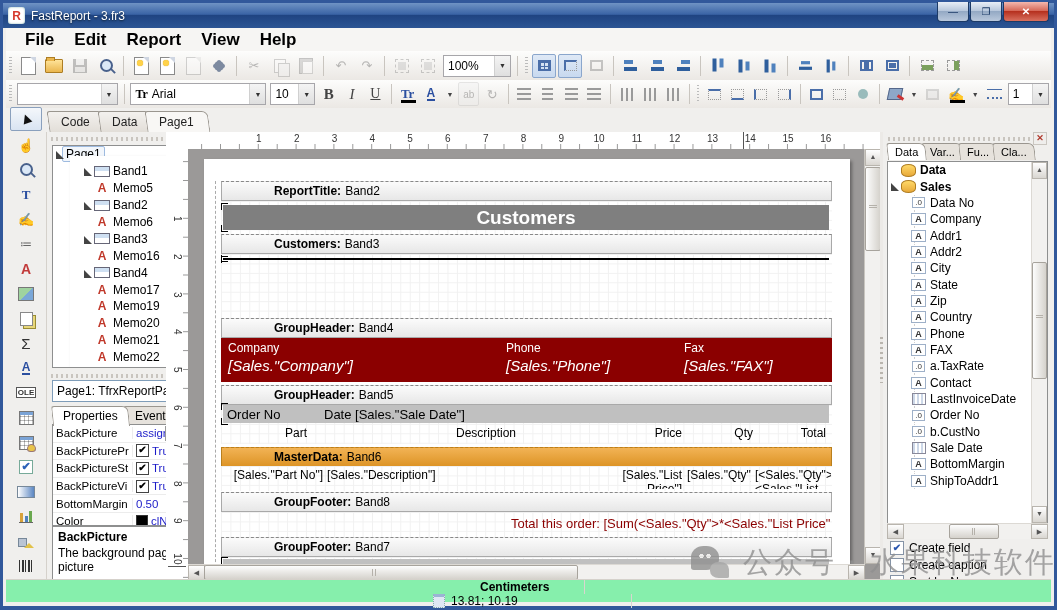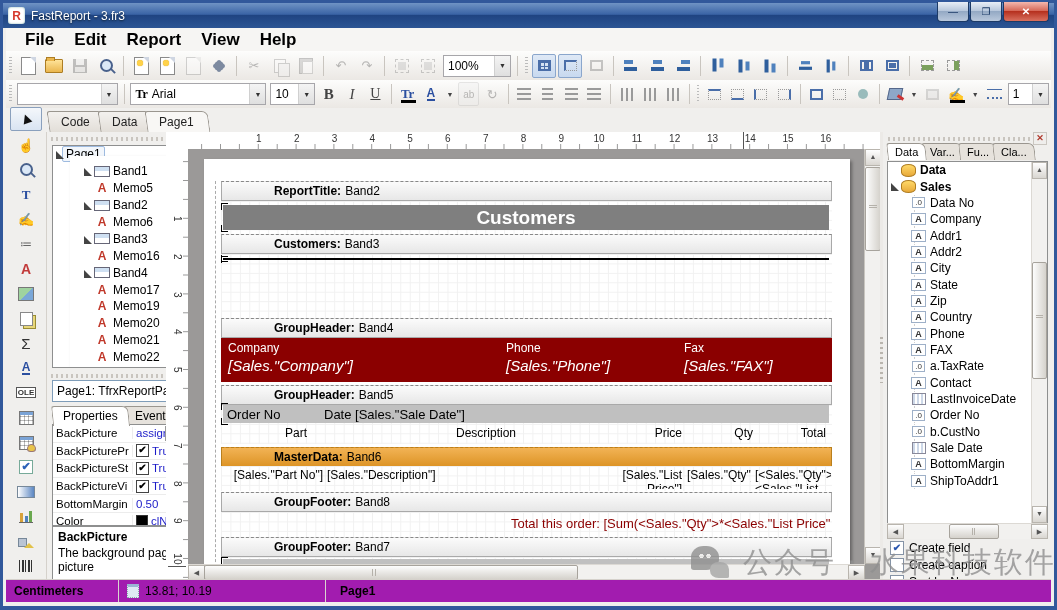--- a/index.html
+++ b/index.html
@@ -255,22 +255,22 @@
     background:repeating-linear-gradient(90deg,#cdd8e8 0 2px,#fff 2px 4px),repeating-linear-gradient(#cdd8e8 0 2px,#fff 2px 4px);}
   .ritem b{font-size:12px;}
   .ritem .fname{font-size:12px;}
   .ropts{position:absolute;left:6px;top:408px;}
   .optrow{display:flex;align-items:center;height:16px;margin-bottom:1px;}
   .optbox{width:12px;height:12px;border:1px solid #8593a6;background:#fff;margin-right:5px;
     font-size:10px;line-height:11px;text-align:center;color:#2b57b0;font-weight:bold;}
   .optrow.off .optbox{color:transparent;}
   .optlab{font-size:12px;}
   
-  .statusbar{position:absolute;left:3px;right:3px;bottom:4px;height:22px;background:#a21caf;
-    border-top:1px solid #d5d1cb;display:flex;align-items:center;font-size:12px;}
+  .statusbar{position:absolute;left:3px;right:3px;bottom:4px;height:22px;background:#86efac;
+    border-top:1px solid #d5d1cb;display:flex;align-items:center;font-size:12px;flex-direction:column;}
   .stcell{padding:0 8px;height:100%;display:flex;align-items:center;border-right:1px solid #d9d5cf;}
   .stcell.units{width:96px;font-weight:bold;}
   .stcell.pos{width:190px;}
   .posico{width:10px;height:10px;border:1px dotted #8aa;border-top:3px solid #9bb4d4;margin-right:6px;background:#dfe8f4;}
   .stcell.pgtab{border-right:none;font-weight:bold;padding-left:14px;}
   
   .wm{position:absolute;left:688px;top:540px;display:flex;align-items:center;gap:12px;
     color:#909090;opacity:.8;z-index:60;pointer-events:none;}
   .wmico{width:40px;height:34px;position:relative;}
   .wmico::before{content:"";position:absolute;left:0;top:0;width:28px;height:24px;background:#909090;

